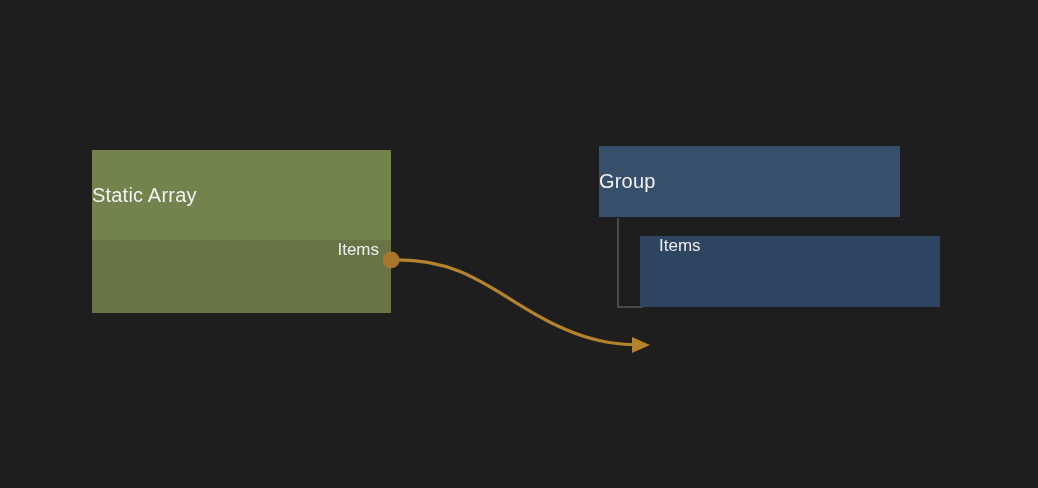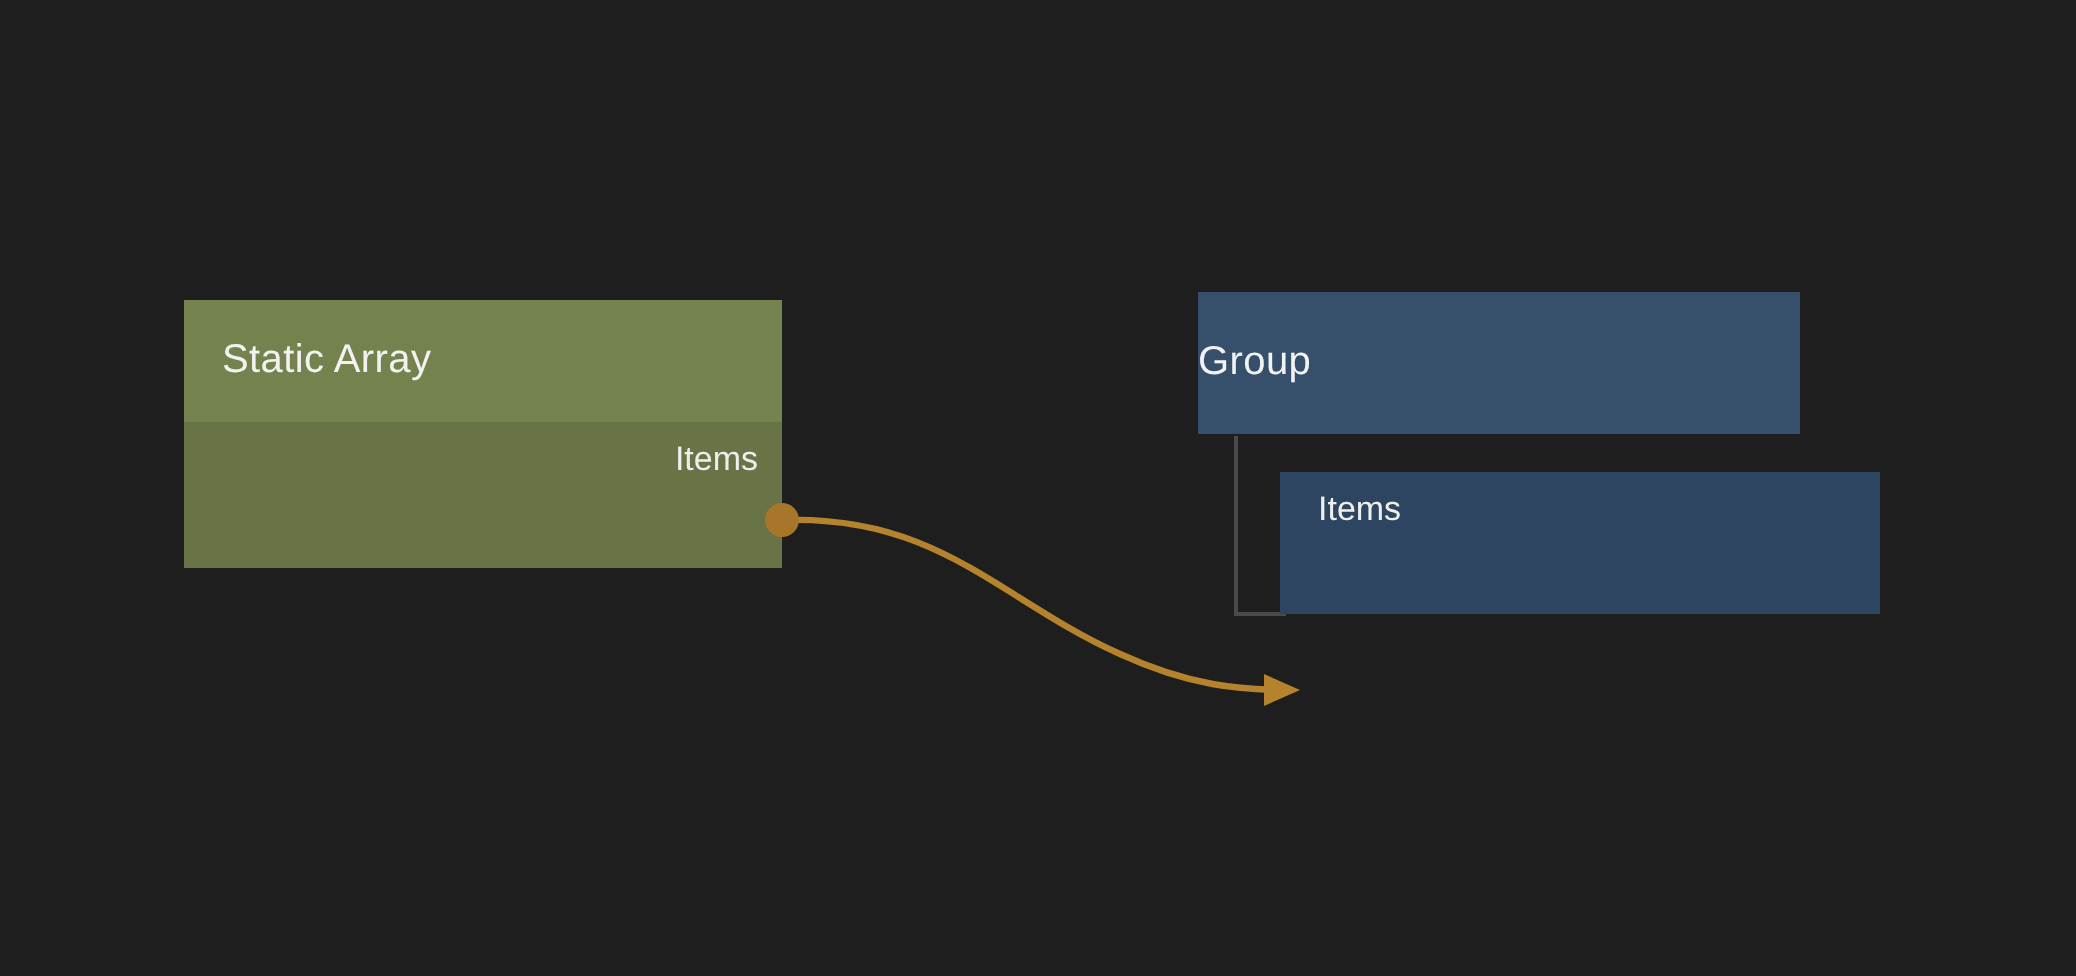--- a/index.html
+++ b/index.html
@@ -36,40 +36,39 @@
   }
   .node-title {
     color: #f2f2f2;
     font-size: 20px;
     letter-spacing: 0.2px;
     white-space: nowrap;
   }
   .port-row {
     position: absolute;
     display: flex;
-    align-items: center;
+    align-items: flex-start;
     white-space: nowrap;
   }
   .port-label {
     color: #eeeeee;
     font-size: 17px;
     white-space: nowrap;
   }
 
   
   #node-static-array {
     left: 92px;
     top: 150px;
     width: 299px;
     height: 146px;
   }
   #node-static-array .node-header {
-    height: 61px;
+    height: 90px;
     background: #74834d;
-    padding-left: 19px;
   }
   #node-static-array .node-body {
     height: 73px;
     background: #687445;
   }
   #node-static-array .port-row {
     right: 12px;
     top: 0px;
     height: 37px;
   }

